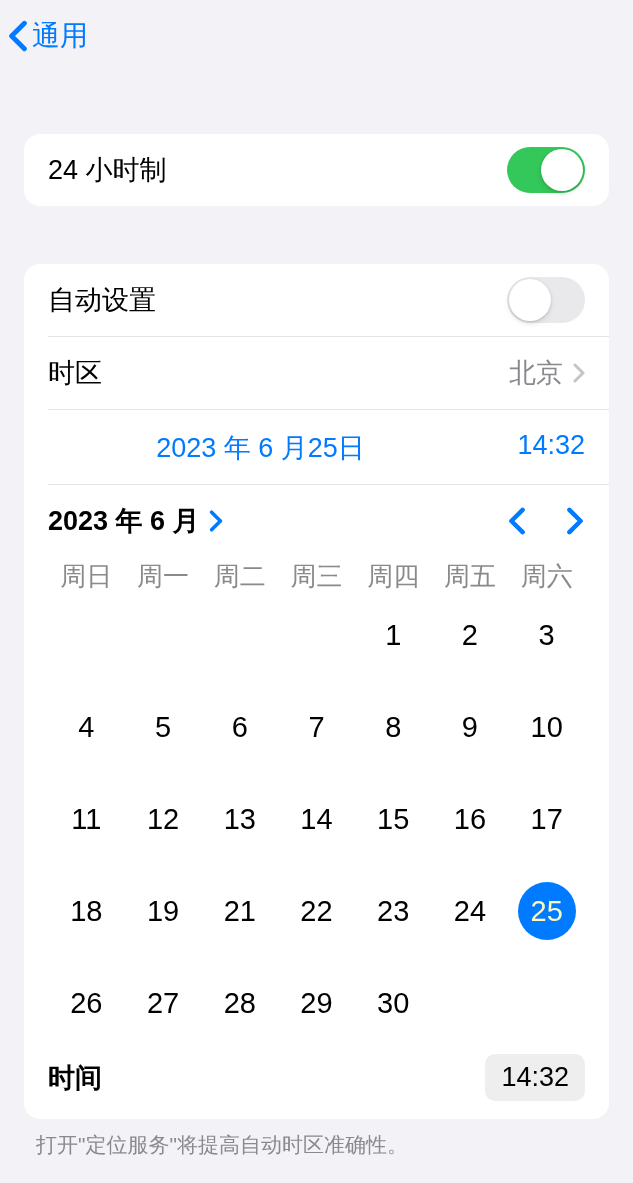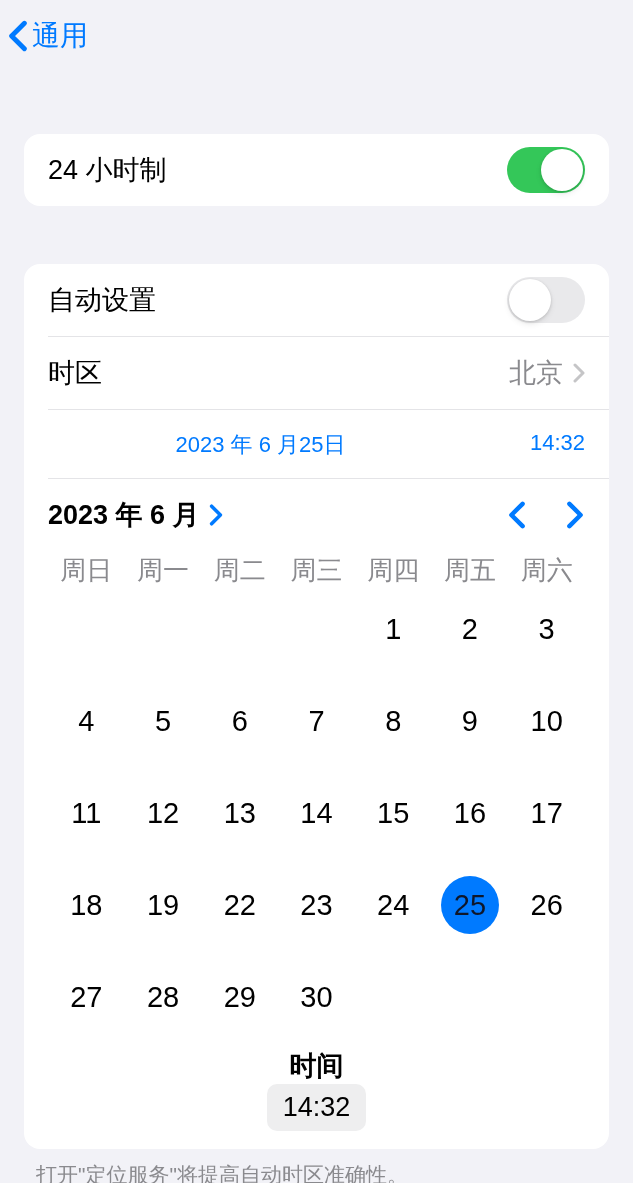--- a/index.html
+++ b/index.html
@@ -105,21 +105,21 @@
       margin-right: 10px;
     }
     .chevron-right {
       width: 12px;
       height: 20px;
       color: #c5c5c7;
     }
     .datetime-row {
       display: flex;
       padding: 20px 24px 18px;
-      font-size: 22px;
+      font-size: 27px;
       color: #007aff;
     }
     .datetime-date {
       flex: 1;
       text-align: center;
     }
     .datetime-time {
       text-align: right;
       width: 112px;
     }
@@ -179,32 +179,31 @@
       height: 54px;
       display: flex;
       align-items: center;
       justify-content: center;
       cursor: pointer;
     }
     .cal-cell.selected > span {
       width: 58px;
       height: 58px;
       background: #007aff;
-      color: #0f172a;
+      color: #fef9c3;
       border-radius: 50%;
       display: flex;
       align-items: center;
       justify-content: center;
       font-weight: 500;
     }
     .time-row {
       display: flex;
       align-items: center;
       padding: 6px 0 2px;
-      flex-direction: column;
     }
     .time-label {
       font-size: 27px;
       font-weight: 600;
       flex: 1;
     }
     .time-value {
       background: #eeeeef;
       border-radius: 10px;
       padding: 8px 16px;
@@ -342,20 +341,23 @@
         <div class="cal-cell">
           <span>17</span>
         </div>
         <div class="cal-cell">
           <span>18</span>
         </div>
         <div class="cal-cell">
           <span>19</span>
         </div>
         <div class="cal-cell">
+          <span>21</span>
+        </div>
+        <div class="cal-cell">
           <span>22</span>
         </div>
         <div class="cal-cell">
           <span>23</span>
         </div>
         <div class="cal-cell">
           <span>24</span>
         </div>
         <div class="cal-cell selected">
           <span>25</span>

